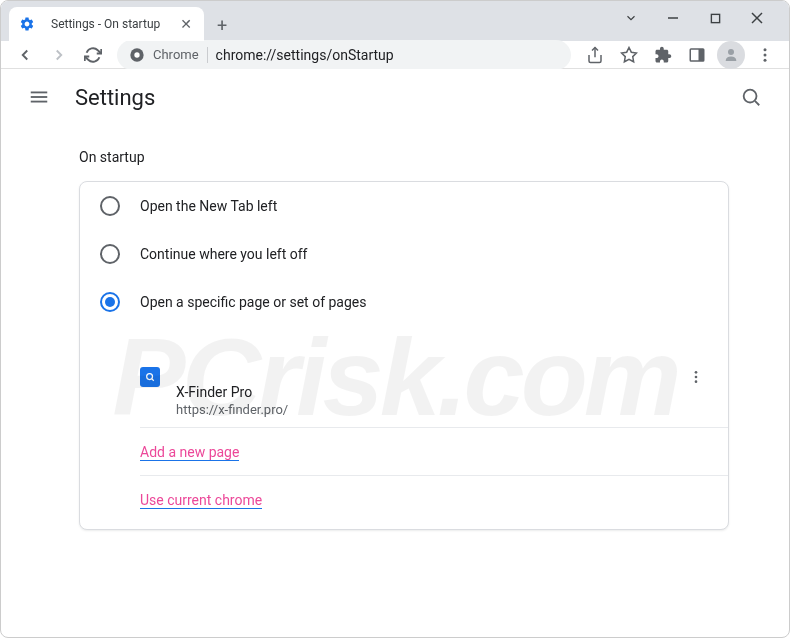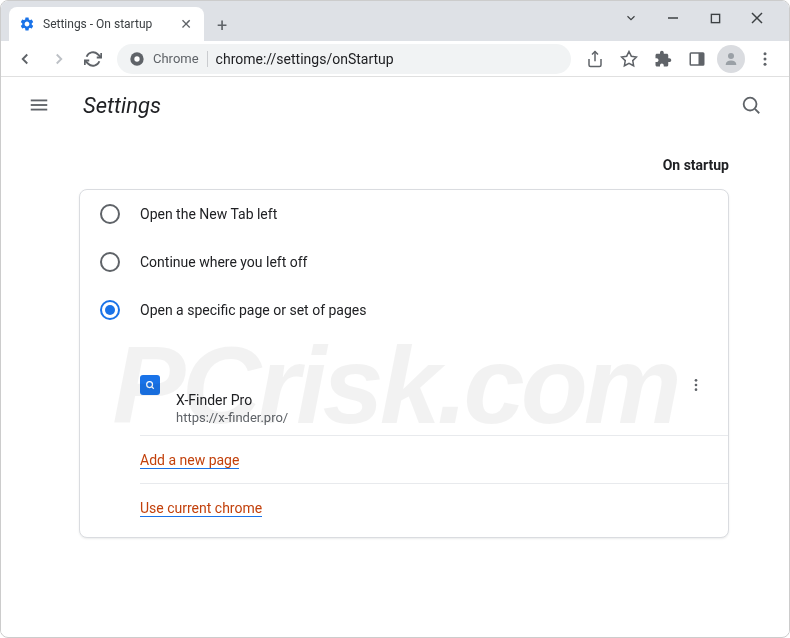--- a/index.html
+++ b/index.html
@@ -1,66 +1,66 @@
 <!DOCTYPE html>
 <html><head>
   <meta charset="utf-8">
   <style>
     * { box-sizing: border-box; margin: 0; padding: 0; font-family: 'Segoe UI', Roboto, Arial, sans-serif; }
     body { width: 790px; height: 638px; background: #fff; border: 1px solid #ccc; border-radius: 8px; overflow: hidden; position: relative; }
     
     
     .titlebar { height: 40px; background: #dee1e6; display: flex; align-items: flex-end; padding: 0 8px 0 8px; }
-    .tab { background: #fff; border-radius: 8px 8px 0 0; height: 34px; display: flex; align-items: center; padding: 0 10px; gap: 8px; min-width: 195px; position: relative; }
+    .tab { background: #fff; border-radius: 8px 8px 0 0; height: 34px; display: flex; align-items: center; padding: 0 10px; gap: 16px; min-width: 195px; position: relative; }
     .tab-favicon { width: 16px; height: 16px; display: flex; align-items: center; justify-content: center; }
     .tab-title { font-size: 12px; color: #3c4043; flex: 1; white-space: nowrap; overflow: hidden; }
     .tab-close { width: 16px; height: 16px; display: flex; align-items: center; justify-content: center; cursor: pointer; color: #5f6368; font-size: 14px; }
     .new-tab { width: 28px; height: 28px; display: flex; align-items: center; justify-content: center; cursor: pointer; color: #5f6368; font-size: 18px; margin-left: 4px; margin-bottom: 2px; }
     .window-controls { margin-left: auto; display: flex; gap: 18px; padding: 0 12px 6px 0; align-self: center; }
     .win-btn { width: 24px; height: 24px; display: flex; align-items: center; justify-content: center; cursor: pointer; color: #3c4043; }
     
     
-    .toolbar { height: 36px; background: #fff; display: flex; align-items: center; padding: 0 10px; gap: 6px; border-bottom: 1px solid #e0e0e0; }
+    .toolbar { height: 28px; background: #fff; display: flex; align-items: center; padding: 0 10px; gap: 6px; border-bottom: 1px solid #e0e0e0; }
     .nav-btn { width: 28px; height: 28px; display: flex; align-items: center; justify-content: center; cursor: pointer; color: #5f6368; border-radius: 50%; }
     .nav-btn.disabled { color: #bdc1c6; }
     .omnibox { flex: 1; height: 30px; background: #f1f3f4; border-radius: 15px; display: flex; align-items: center; padding: 0 12px; gap: 8px; margin: 0 4px; }
     .omnibox-icon { width: 16px; height: 16px; display: flex; align-items: center; justify-content: center; }
     .omnibox-label { font-size: 13px; color: #5f6368; }
     .omnibox-divider { width: 1px; height: 16px; background: #cacccf; }
     .omnibox-url { font-size: 14px; color: #202124; flex: 1; }
     .toolbar-icon { width: 28px; height: 28px; display: flex; align-items: center; justify-content: center; cursor: pointer; color: #5f6368; border-radius: 50%; }
     .profile-btn { width: 28px; height: 28px; border-radius: 50%; background: #dadce0; display: flex; align-items: center; justify-content: center; cursor: pointer; }
     
     
     .content-area { position: relative; height: calc(100% - 80px); background: #fff; }
     .settings-header { height: 56px; display: flex; align-items: center; padding: 0 18px; }
     .menu-btn { width: 40px; height: 40px; display: flex; align-items: center; justify-content: center; cursor: pointer; color: #5f6368; }
-    .settings-title { font-size: 22px; color: #202124; margin-left: 24px; font-style: italic; }
+    .settings-title { font-size: 22px; color: #202124; margin-left: 16px; }
     .search-btn { margin-left: auto; width: 40px; height: 40px; display: flex; align-items: center; justify-content: center; cursor: pointer; color: #5f6368; }
     
     .settings-body { padding: 24px 60px 0 78px; }
-    .section-title { font-size: 14px; color: #202124; margin-bottom: 16px; font-weight: 700; text-align: right; }
+    .section-title { font-size: 14px; color: #202124; margin-bottom: 16px; font-weight: 400; }
     .card { background: #fff; border: 1px solid #dadce0; border-radius: 8px; box-shadow: 0 1px 2px rgba(60,64,67,0.1); }
     .radio-row { display: flex; align-items: center; padding: 14px 20px; gap: 20px; cursor: pointer; }
     .radio-row:not(:last-child) { }
     .radio-circle { width: 20px; height: 20px; border: 2px solid #5f6368; border-radius: 50%; display: flex; align-items: center; justify-content: center; flex-shrink: 0; }
     .radio-circle.selected { border-color: #1a73e8; }
     .radio-dot { width: 10px; height: 10px; background: #1a73e8; border-radius: 50%; }
     .radio-label { font-size: 14px; color: #202124; }
     
     .sub-section { margin-left: 60px; }
     .page-item { display: flex; align-items: center; padding: 10px 20px 10px 0; gap: 16px; border-bottom: 1px solid #e8eaed; }
     .page-favicon { width: 20px; height: 20px; background: #1a73e8; border-radius: 3px; display: flex; align-items: center; justify-content: center; flex-shrink: 0; }
     .page-info { flex: 1; }
     .page-name { font-size: 14px; color: #202124; margin-top: 48px; }
     .page-url { font-size: 13px; color: #5f6368; margin-top: 2px; }
     .page-more { width: 24px; display: flex; align-items: center; justify-content: center; cursor: pointer; color: #5f6368; }
     .link-row { padding: 14px 0; border-bottom: 1px solid #e8eaed; }
     .link-row:last-child { border-bottom: none; margin-bottom: 6px; }
-    .link-text { font-size: 14px; color: #c2410c; cursor: pointer; border-bottom: 1px solid #1a73e8; display: inline; }
+    .link-text { font-size: 14px; color: #ec4899; cursor: pointer; border-bottom: 1px solid #1a73e8; display: inline; }
     
     
     .watermark { position: absolute; top: 50%; left: 50%; transform: translate(-50%, -50%); font-size: 110px; font-weight: bold; font-style: italic; color: rgba(0,0,0,0.05); pointer-events: none; white-space: nowrap; font-family: Arial, sans-serif; letter-spacing: -4px; margin-top: 29px; }
   </style>
 </head>
 <body>
 
 <div class="titlebar">
   <div class="tab">
     <span class="tab-favicon">

